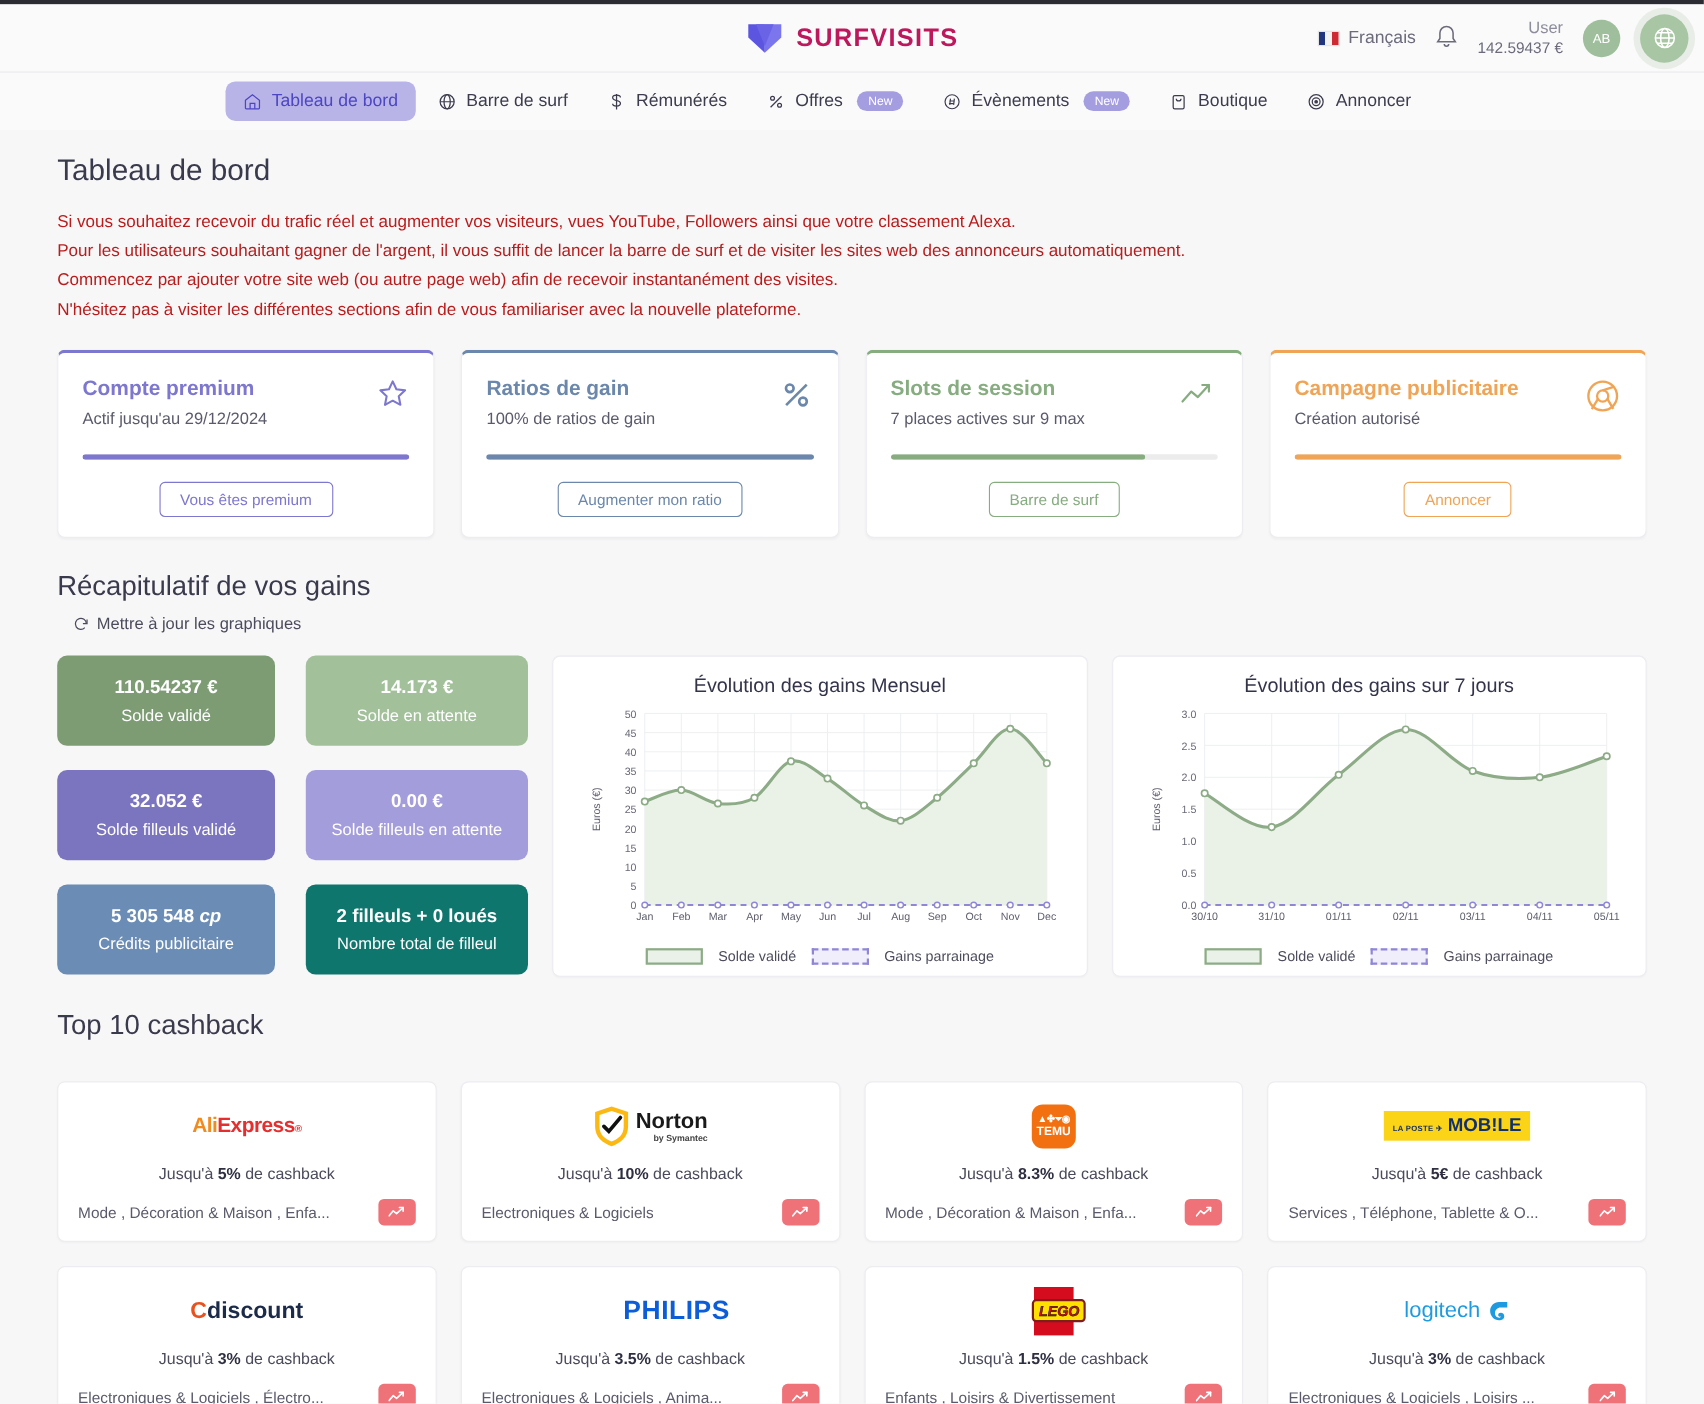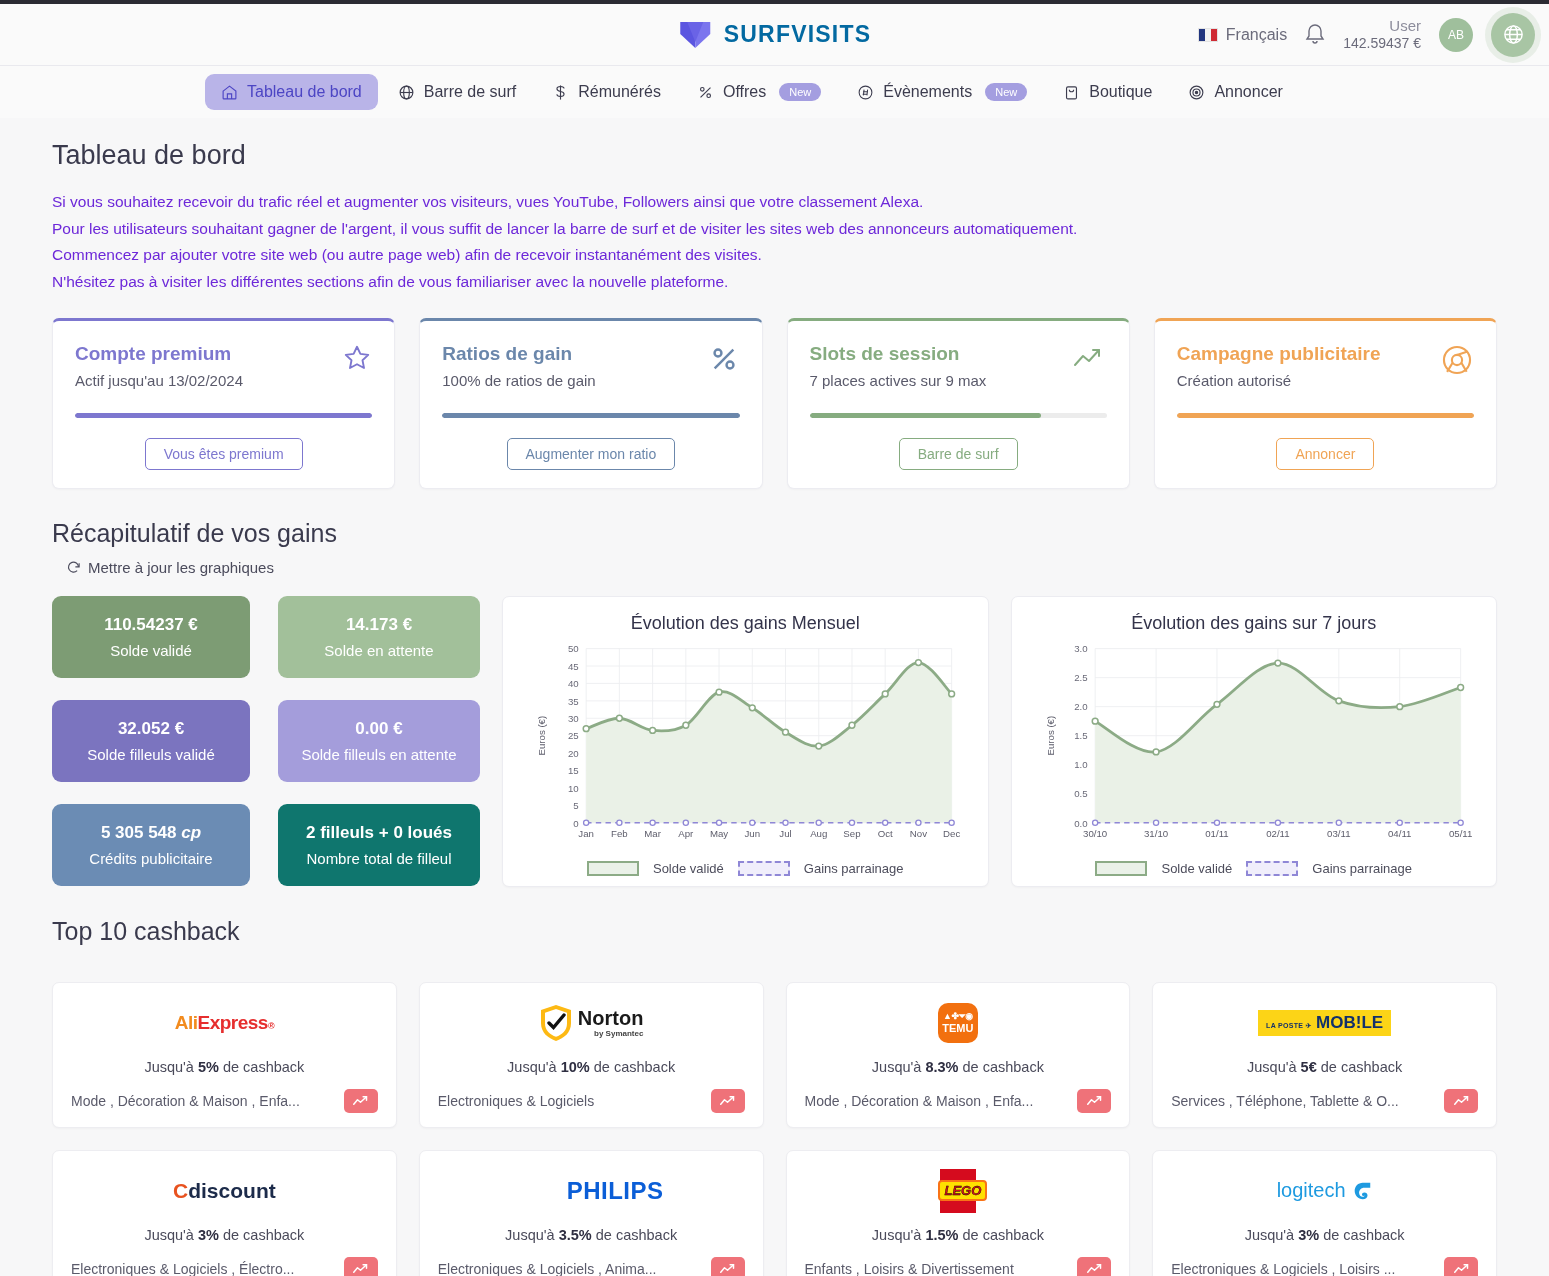--- a/index.html
+++ b/index.html
@@ -14,21 +14,21 @@
 
   
   .header {
     height: 62px; background: #fafafa;
     border-bottom: 1px solid #e9e9ee;
     position: relative; display: flex; align-items: center;
   }
   .brand { position: absolute; left: 50%; transform: translateX(-50%);
     display: flex; align-items: center; gap: 12px; }
   .brand-mark { width: 34px; height: 30px; }
-  .brand-name { font-size: 23px; font-weight: bold; color: #0369a1;
+  .brand-name { font-size: 23px; font-weight: bold; color: #be185d;
     letter-spacing: 1.2px; }
   .header-right { position: absolute; right: 14px; display: flex;
     align-items: center; gap: 18px; }
   .lang { display: flex; align-items: center; gap: 8px; cursor: pointer; }
   .flag { width: 20px; height: 14px; display: inline-block;
     background: linear-gradient(to right,#21357f 0 33.3%,#f2f2f2 33.3% 66.6%,#cf2a34 66.6% 100%);
     border: 1px solid #e3e3e3; }
   .lang-label { font-size: 16px; color: #6b6b7b; }
   .bell { color: #6b6b7b; }
   .user-block { text-align: right; line-height: 1.2; }
@@ -49,21 +49,21 @@
     padding: 9px 16px; border-radius: 9px; font-size: 16px;
     color: #3c3c4e; cursor: pointer; white-space: nowrap; }
   .nav-item.active { background: #b9b4e8; color: #4c45c4; }
   .badge-new { background: #a49ee0; color: #fff; font-size: 11px;
     padding: 3px 10px; border-radius: 10px; margin-left: 4px; }
 
   
   .page { padding: 22px 52px 0 52px; }
   h1.page-title { font-size: 27px; font-weight: normal; color: #3a3a4d;
     margin-bottom: 18px; }
-  .intro p { font-size: 15.5px; color: #6d28d9; line-height: 1.72; }
+  .intro p { font-size: 15.5px; color: #b91c1c; line-height: 1.72; }
 
   
   .cards { display: flex; gap: 24px; margin-top: 22px; }
   .card { flex: 1; background: #fff; border-radius: 7px;
     border: 1px solid #ececf1; border-top: 3px solid #ccc;
     padding: 22px 22px 18px 22px; position: relative;
     box-shadow: 0 1px 2px rgba(0,0,0,.03); min-height: 165px; }
   .card h3 { font-size: 19px; font-weight: bold; margin-bottom: 7px; }
   .card .sub { font-size: 15px; color: #5a5a6b; }
   .card .cicon { position: absolute; right: 22px; top: 22px; }
@@ -137,21 +137,21 @@
   .lg-poste-top { font-size: 7px; font-weight: bold; color: #12306b;
     letter-spacing: .3px; }
   .lg-poste-main { font-size: 17px; font-weight: bold; color: #12306b;
     line-height: 1; }
   .lg-cdis { font-size: 21px; font-weight: bold; color: #1c2b4a; }
   .lg-cdis span { color: #e8521f; }
   .lg-philips { font-size: 24px; font-weight: bold; color: #0b5ed7;
     letter-spacing: .5px; margin-left: 48px; }
   .lg-lego { background: #d50b1e; width: 36px; height: 44px;
     display: flex; align-items: center; justify-content: center; }
-  .lg-lego-inner { background: #ffe000; border: 2px solid #f97316;
+  .lg-lego-inner { background: #ffe000; border: 2px solid #7f1d1d;
     border-radius: 4px; color: #d50b1e; font-size: 13px; font-weight: bold;
     font-style: italic; padding: 1px 4px; margin-left: 10px; -webkit-text-stroke: .4px #000; }
   .lg-logi { font-size: 20px; color: #1e9ae0; display: flex;
     align-items: center; gap: 5px; }
 </style>
 </head>
 <body>
 
 <div class="topstrip"></div>
 
@@ -254,21 +254,21 @@
     <p>Si vous souhaitez recevoir du trafic réel et augmenter vos visiteurs, vues YouTube, Followers ainsi que votre classement Alexa.</p>
     <p>Pour les utilisateurs souhaitant gagner de l'argent, il vous suffit de lancer la barre de surf et de visiter les sites web des annonceurs automatiquement.</p>
     <p>Commencez par ajouter votre site web (ou autre page web) afin de recevoir instantanément des visites.</p>
     <p>N'hésitez pas à visiter les différentes sections afin de vous familiariser avec la nouvelle plateforme.</p>
   </div>
 
   <div class="cards">
 
     <div class="card" id="sc0" style="border-top-color: rgb(125, 119, 207);">
       <h3 style="color: rgb(125, 119, 207);">Compte premium</h3>
-      <div class="sub">Actif jusqu'au 13/02/2024</div>
+      <div class="sub">Actif jusqu'au 29/12/2024</div>
       <div class="cicon">
         <svg width="30" height="30" viewBox="0 0 24 24" fill="none" stroke="#7d77cf" stroke-width="1.5" stroke-linejoin="round">
             <path d="M12 3l2.7 5.7 6.3.8-4.6 4.3 1.2 6.2L12 17l-5.6 3 1.2-6.2L3 9.5l6.3-.8z"></path>
           </svg>
       </div>
       <div class="bar-track">
           <div class="bar-fill" id="bf0" style="background: rgb(125, 119, 207); width: 100%;"></div>
         </div>
       <div class="card-btn" id="cb0" style="border: 1px solid rgb(125, 119, 207); color: rgb(125, 119, 207); width: fit-content;">Vous êtes premium</div>
     </div>

